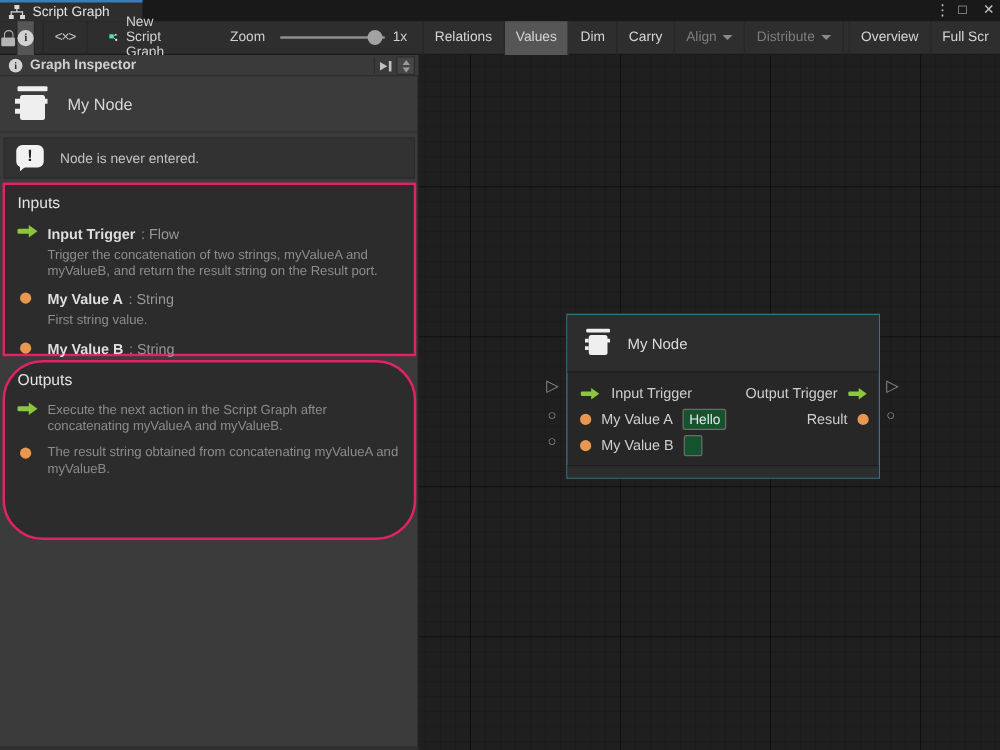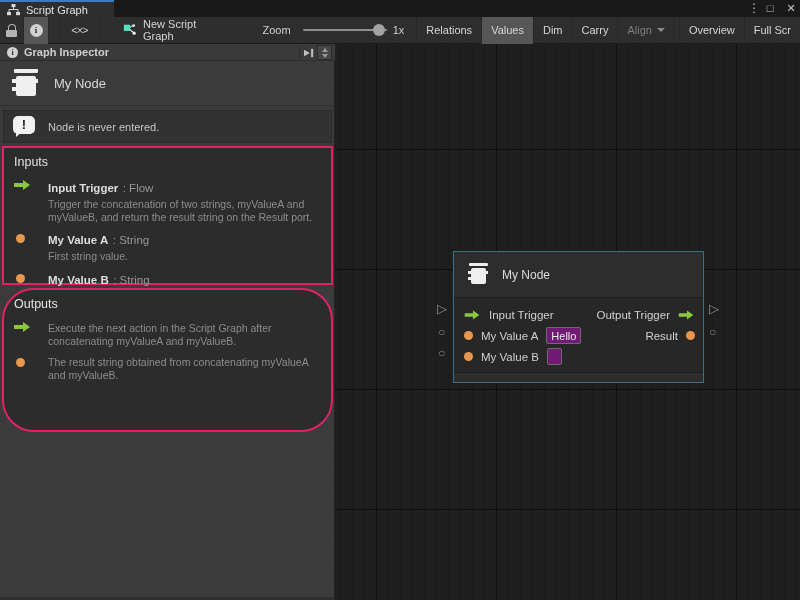--- a/index.html
+++ b/index.html
@@ -85,21 +85,21 @@
                        border-radius:5px; color:#222; font-weight:bold; font-size:13px; text-align:center; line-height:18px; }
   .warn-icon .tail { position:absolute; left:3px; bottom:0; width:0; height:0;
                      border-top:5px solid #F2F2F2; border-right:6px solid transparent; }
   .warning-text { font-size:11px; color:#C4C4C4; }
 
   .port-section { position:absolute; left:2px; width:331px; background:#2C2C2C;
                   border:2px solid #DE2368; padding:7px 10px; }
   .port-section.inputs { top:102px; height:139px; }
   .port-section.outputs { top:244px; height:144px;border-radius:32px; }
   .section-title { font-size:12.5px; color:#E3E3E3; margin-bottom:9px; }
-  .port-entry { display:flex; gap:10px; margin-bottom:7px; }
+  .port-entry { display:flex; gap:0; margin-bottom:7px; }
   .port-icon-col { width:24px; flex:0 0 24px; display:flex; justify-content:flex-start; padding-top:2px; }
   .port-name { font-size:11.5px; color:#DEDEDE; font-weight:bold; }
   .port-type { font-size:11.5px; color:#979797; font-weight:normal; }
   .port-desc { font-size:10.5px; color:#8C8C8C; line-height:12.5px; margin-top:2px; max-width:283px; }
 
   .flow-arrow { position:relative; width:17px; height:10px; }
   .flow-arrow .shaft { position:absolute; left:0; top:3px; width:10px; height:4px; background:#8CC63E; border-radius:1px; }
   .flow-arrow .head { position:absolute; left:9px; top:0; width:0; height:0;
                       border-top:5px solid transparent; border-bottom:5px solid transparent; border-left:7px solid #8CC63E; }
   .value-dot { width:9px; height:9px; border-radius:50%; background:#E8974E; margin-top:2px; margin-left:2px; }
@@ -119,21 +119,21 @@
   .gnode-header { height:46px; background:#2D2D2D; border-bottom:1px solid #1D1D1D;
                   display:flex; align-items:center; padding-left:12px; gap:12px; }
   .gnode-title { font-size:12px; color:#DCDCDC; }
   .gnode-body { flex:1; padding-top:6px; }
   .gnode-row { height:21px; display:flex; align-items:center; padding:0 8px 0 10px; }
   .gnode-row .left { display:flex; align-items:center; gap:8px; }
   .gnode-row .right { margin-left:auto; display:flex; align-items:center; gap:8px; }
   .gnode-label { font-size:11.5px; color:#CFCFCF; white-space:nowrap; }
   .gnode .flow-arrow { transform:scale(0.92); }
   .gnode .value-dot { margin:0; }
-  .value-field { height:17px; background:#701a75; border:1px solid #6B6B6B; border-radius:2px;
+  .value-field { height:17px; background:#14532d; border:1px solid #6B6B6B; border-radius:2px;
                  color:#E6E6E6; font-size:11px; padding:0 4px; display:flex; align-items:center; }
   .value-field.small { width:15px; }
   .gnode-footer { height:10px; background:#2D2D2D; border-top:1px solid #1D1D1D; }
 
   .ext-port { position:absolute; color:#8E8E8E; font-size:13px; line-height:14px; }
   .ext-port.circ { font-size:12px; }
 </style>
 </head>
 <body>
 
@@ -185,20 +185,24 @@
     </div>
     <span class="zoom-val">1x</span>
   </div>
   <div class="tb-right">
     <div class="tb-btn">Relations</div>
     <div class="tb-btn hl">Values</div>
     <div class="tb-btn">Dim</div>
     <div class="tb-btn">Carry</div>
     <div class="tb-btn disabled">
       <span>Align</span>
+      <span class="caret"></span>
+    </div>
+    <div class="tb-btn disabled">
+      <span>Distribute</span>
       <span class="caret"></span>
     </div>
     <div class="tb-spacer" style="width:4px;border-right:none;"></div>
     <div class="tb-btn" style="border-left:1px solid #272727;">Overview</div>
     <div class="tb-btn" style="border-right:none;">Full Scr</div>
   </div>
 </div>
 
 <div class="inspector">
   <div class="insp-header">

